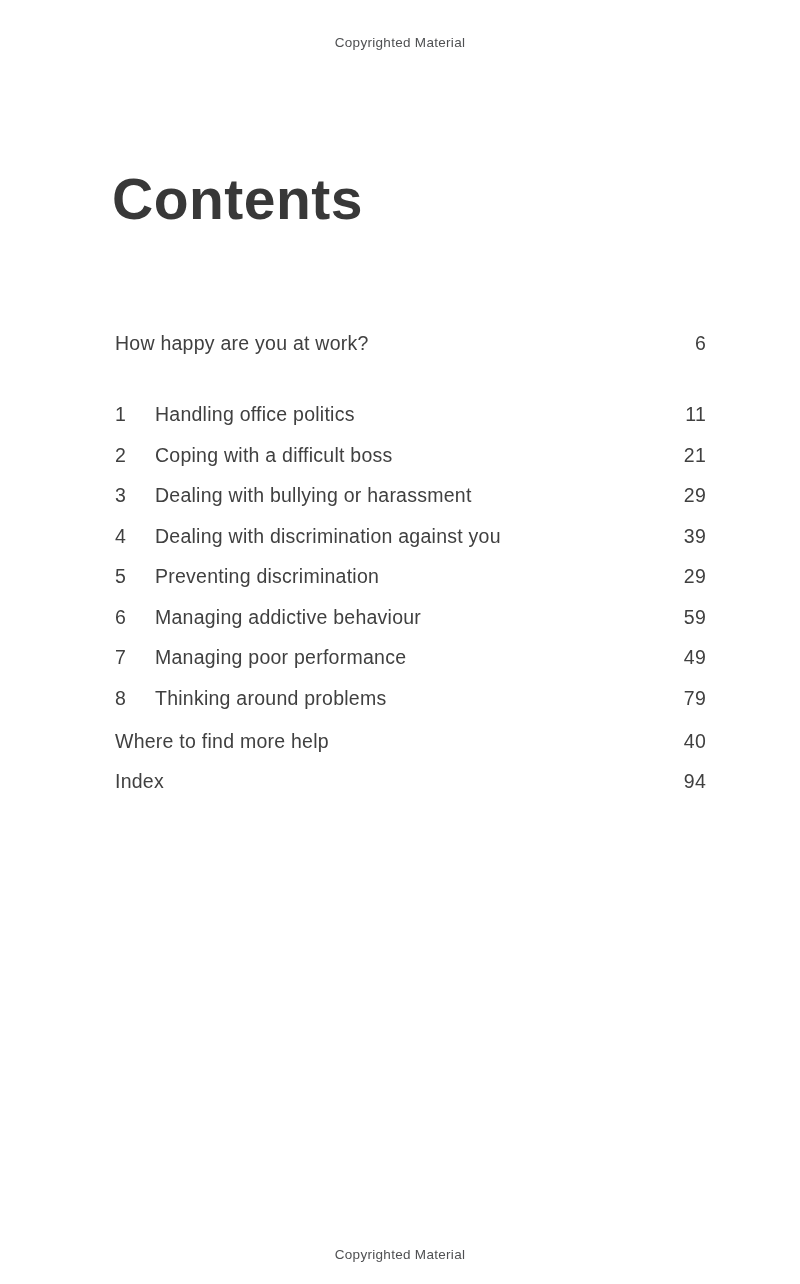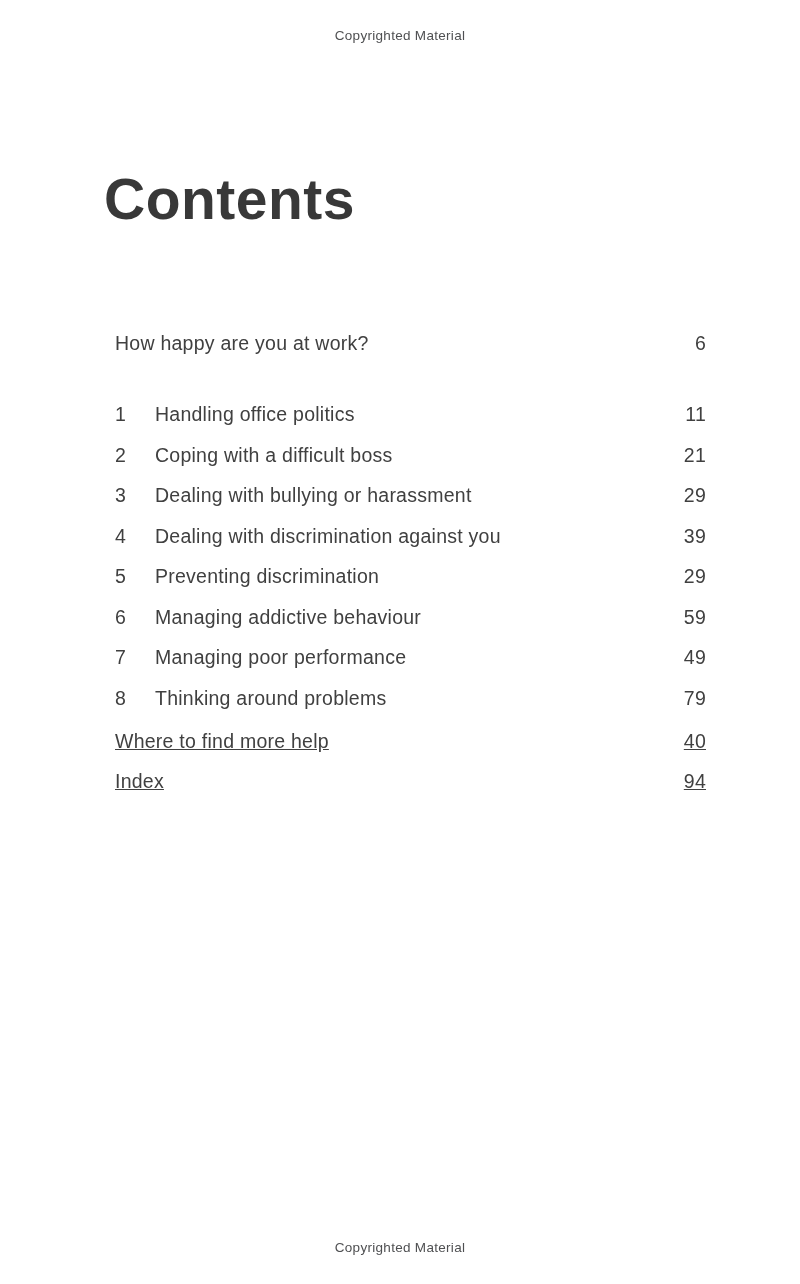--- a/index.html
+++ b/index.html
@@ -17,28 +17,29 @@
   }
   .copyright-notice {
     position: absolute;
     left: 0;
     width: 100%;
     text-align: center;
     font-size: 13.5px;
     letter-spacing: 0.3px;
     color: #4f5052;
     font-weight: 400;
+    margin-top: 7px;
   }
   .copyright-top { top: 28px; }
   .copyright-bottom { top: 1240px; }
 
   .page-title {
     position: absolute;
     top: 128px;
-    left: 104px;
+    left: 112px;
     font-size: 57px;
     font-weight: 700;
     letter-spacing: 0.5px;
     color: #383838;
   }
 
   .toc {
     position: absolute;
     top: 332px;
     left: 115px;
@@ -60,21 +61,21 @@
   .toc-label {
     flex: 1 1 auto;
   }
   .toc-page {
     flex: 0 0 auto;
     text-align: right;
   }
   .toc-section-intro { margin-bottom: 48px; }
   .toc-section-chapters { margin-bottom: 20px; }
   .toc-section-chapters .toc-row:last-child { margin-bottom: 0; }
-  .toc-section-outro .toc-row { margin-bottom: 17.5px; text-decoration: underline; }
+  .toc-section-outro .toc-row { margin-bottom: 17.5px; }
 </style>
 </head>
 <body>
 
 <div class="copyright-notice copyright-top">Copyrighted Material</div>
 
 <h1 class="page-title">Contents</h1>
 
 <div class="toc">
   <div class="toc-section toc-section-intro" id="toc-intro">

